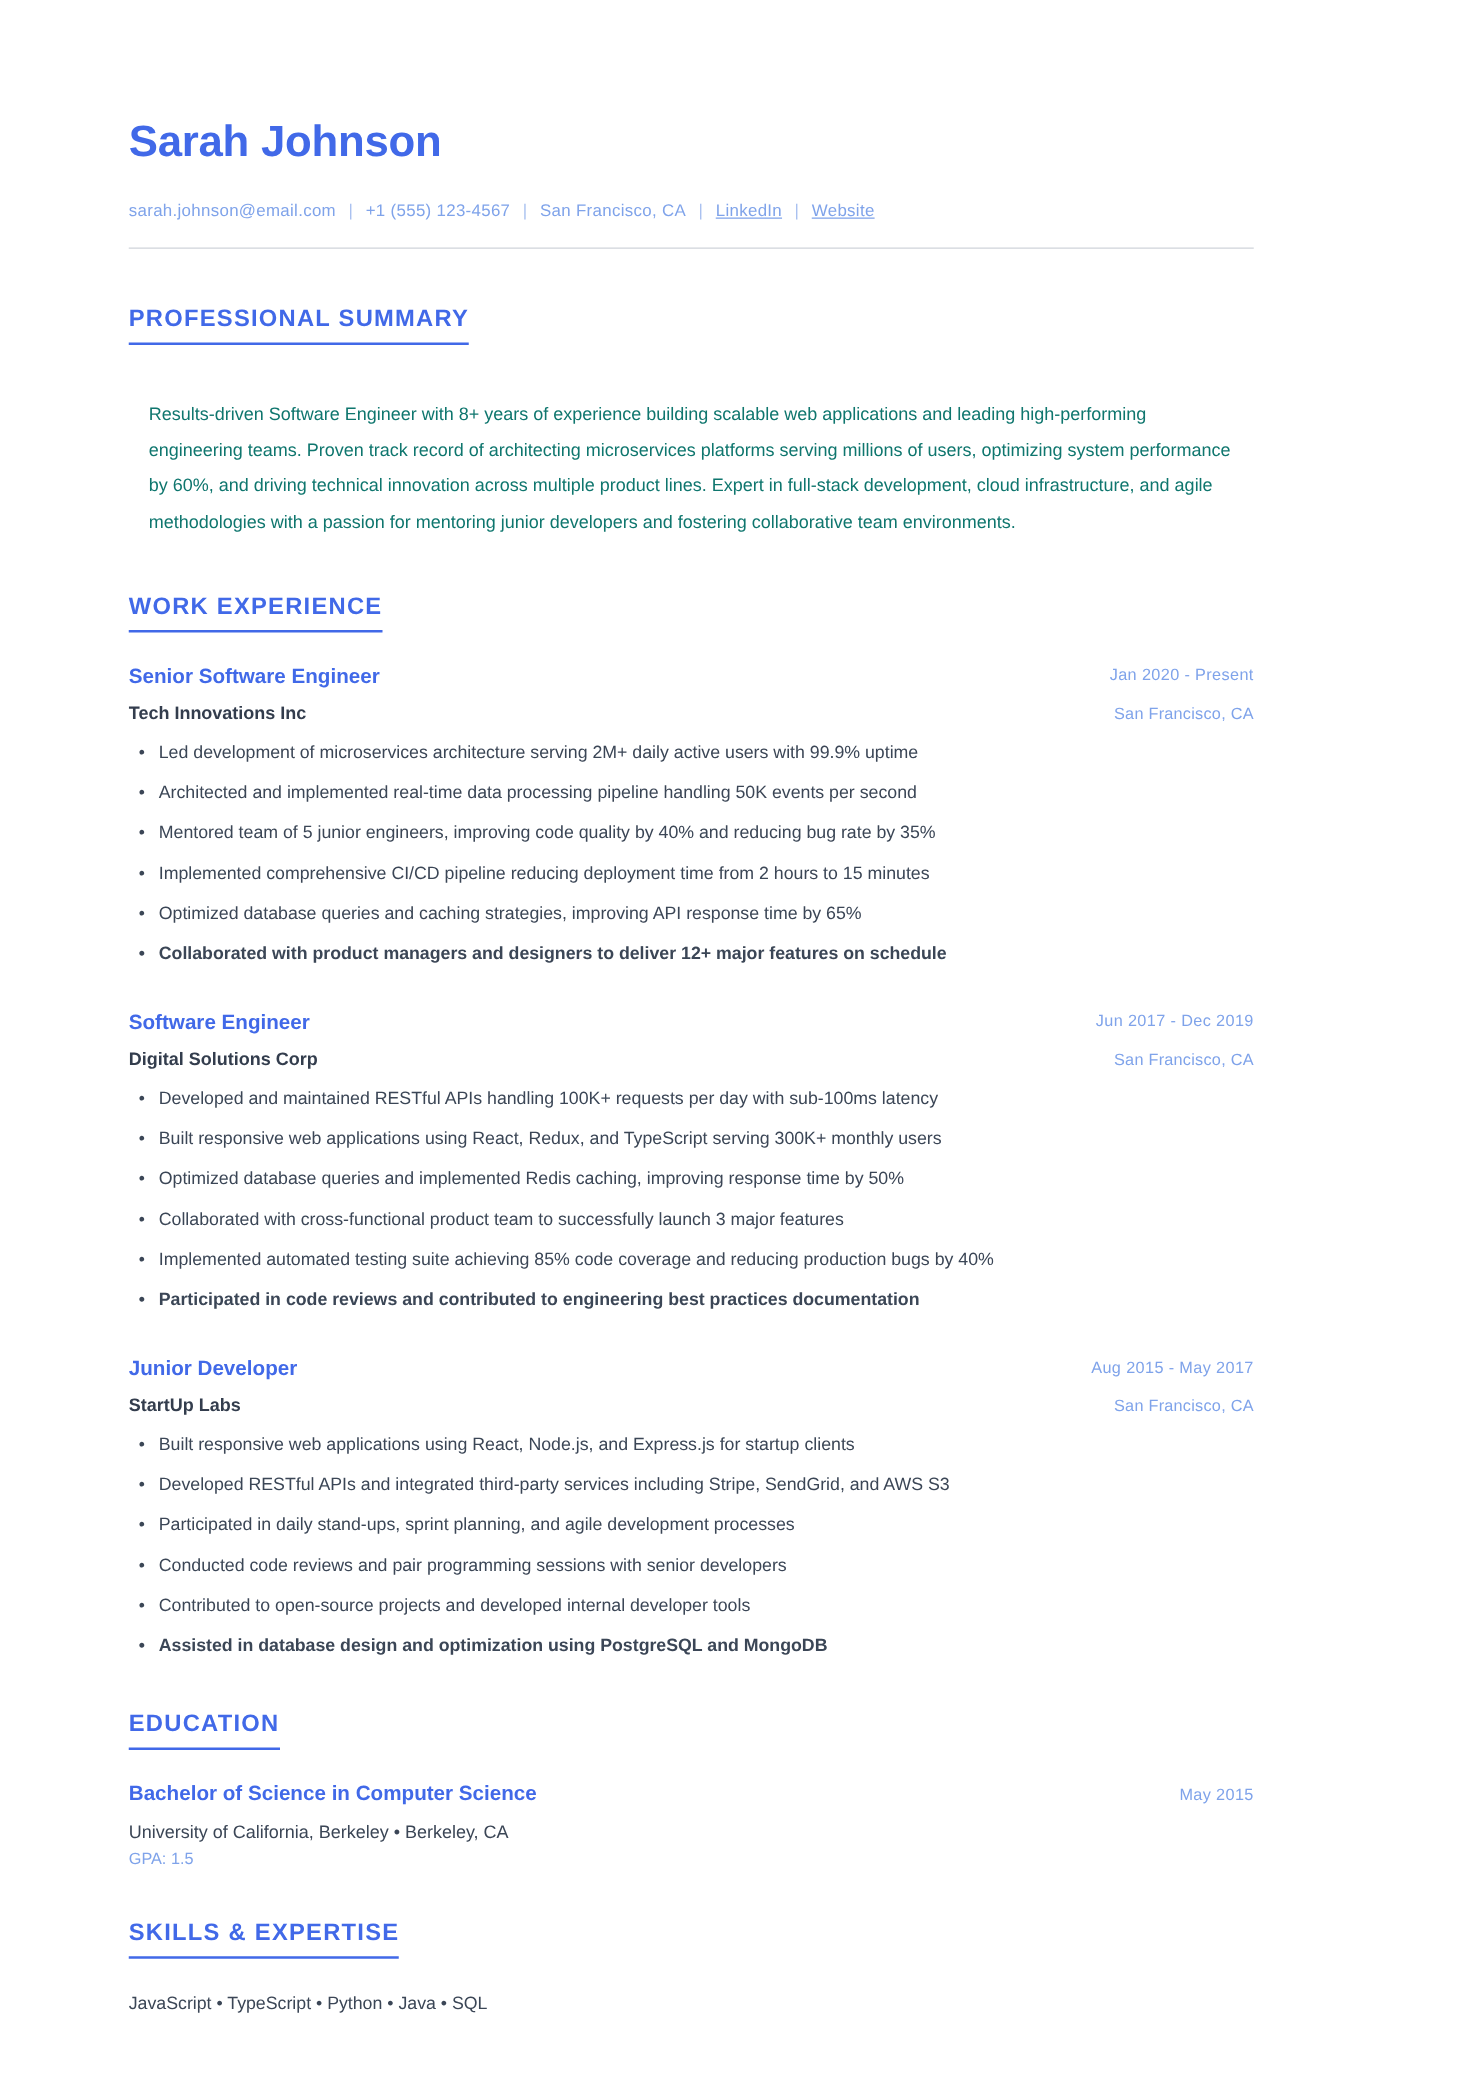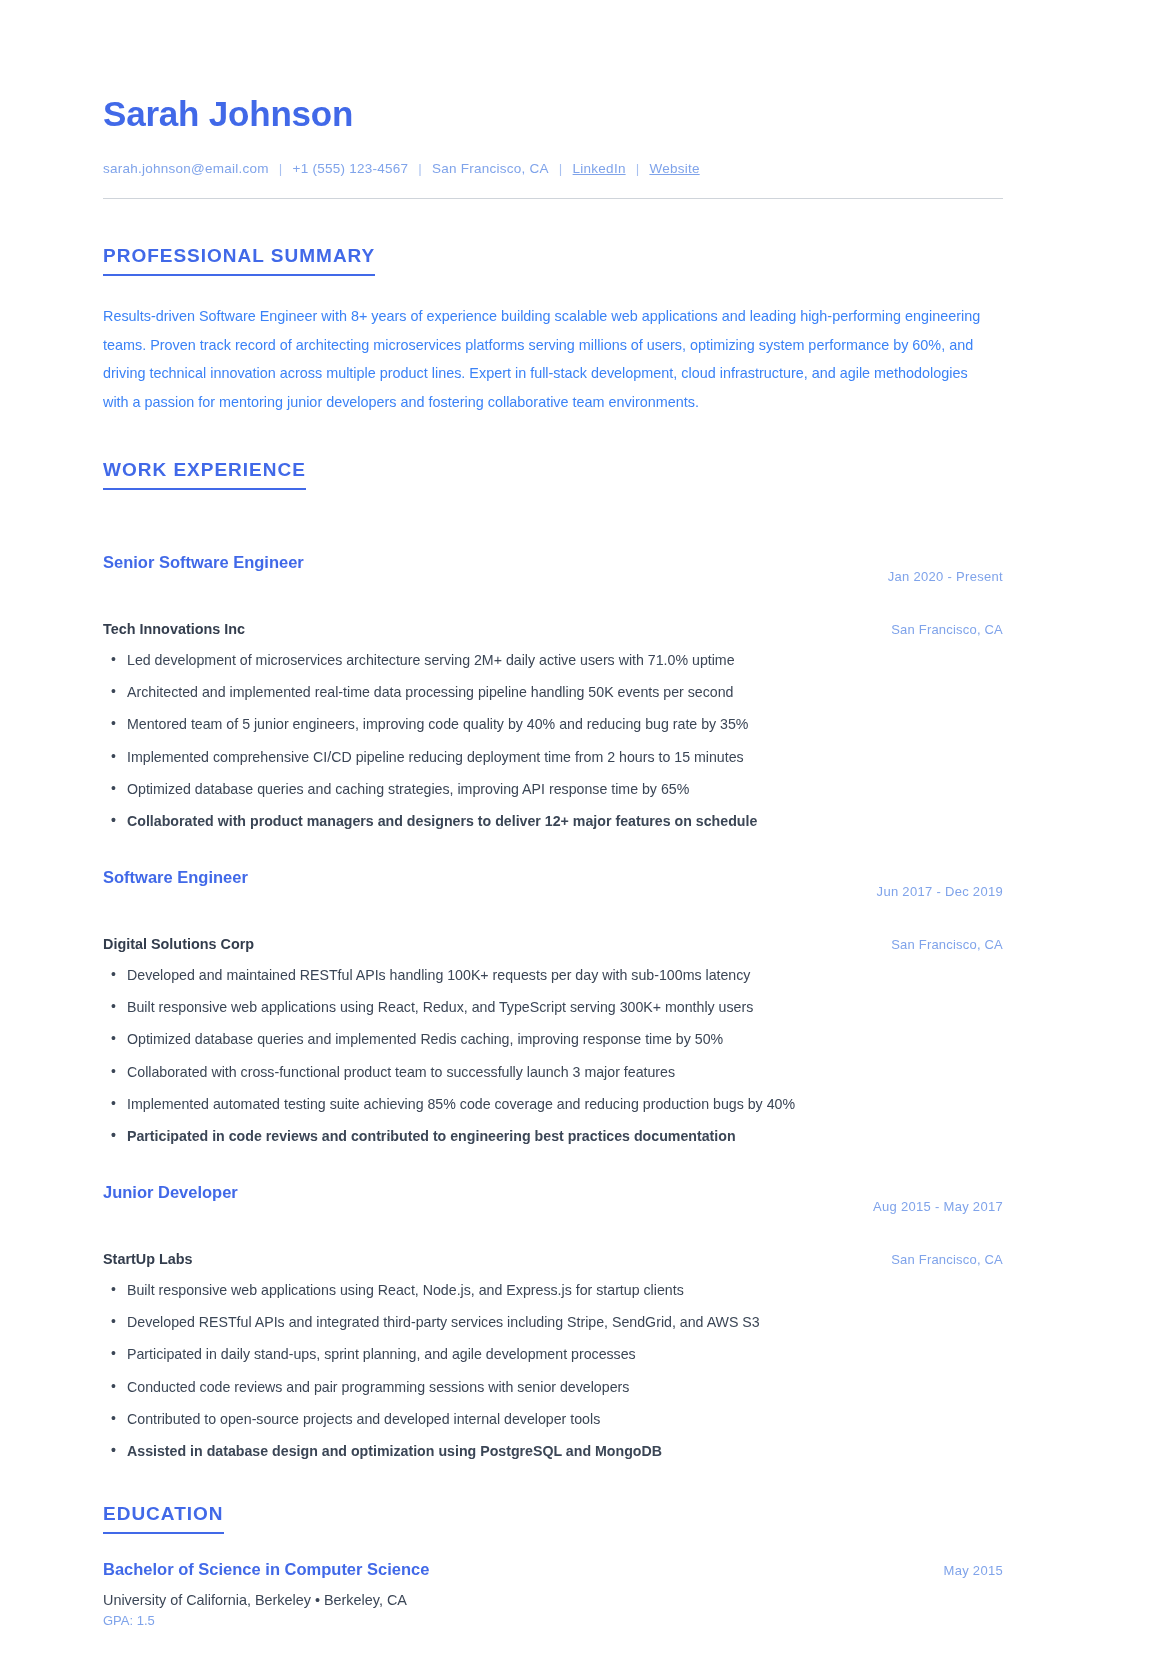--- a/index.html
+++ b/index.html
@@ -60,34 +60,33 @@
     letter-spacing: 1.0px;
     padding-bottom: 7px;
     border-bottom: 2px solid #4169e8;
     margin: 0 0 26px 0;
   }
 
   
   .summary-text {
     font-size: 14.4px;
     line-height: 2.0;
-    color: #3b82f6;
-    margin: 0;
+    color: #0f766e;
+    margin: 16px;
     max-width: 880px;
     text-align: left;
   }
 
   
   .job { margin-bottom: 36px; }
   .job:last-child { margin-bottom: 0; }
   .job-row {
     display: flex;
     justify-content: space-between;
-    align-items: flex-end;
-    margin-top: 37px;
+    align-items: flex-start;
   }
   .job-title {
     font-size: 16.5px;
     font-weight: bold;
     color: #4169e8;
     margin: 0 0 12px 0;
   }
   .job-dates {
     font-size: 13px;
     color: #7fa3ea;
@@ -205,21 +204,21 @@
         <div class="job">
           <div class="job-row">
             <div class="job-title">Senior Software Engineer</div>
             <div class="job-dates">Jan 2020 - Present</div>
           </div>
           <div class="job-row">
             <div class="job-company">Tech Innovations Inc</div>
             <div class="job-location">San Francisco, CA</div>
           </div>
           <ul class="bullets">
-            <li>Led development of microservices architecture serving 2M+ daily active users with 71.0% uptime</li>
+            <li>Led development of microservices architecture serving 2M+ daily active users with 99.9% uptime</li>
             <li>Architected and implemented real-time data processing pipeline handling 50K events per second</li>
             <li>Mentored team of 5 junior engineers, improving code quality by 40% and reducing bug rate by 35%</li>
             <li>Implemented comprehensive CI/CD pipeline reducing deployment time from 2 hours to 15 minutes</li>
             <li>Optimized database queries and caching strategies, improving API response time by 65%</li>
             <li>Collaborated with product managers and designers to deliver 12+ major features on schedule</li>
           </ul>
         </div>
         <div class="job">
           <div class="job-row">
             <div class="job-title">Software Engineer</div>

